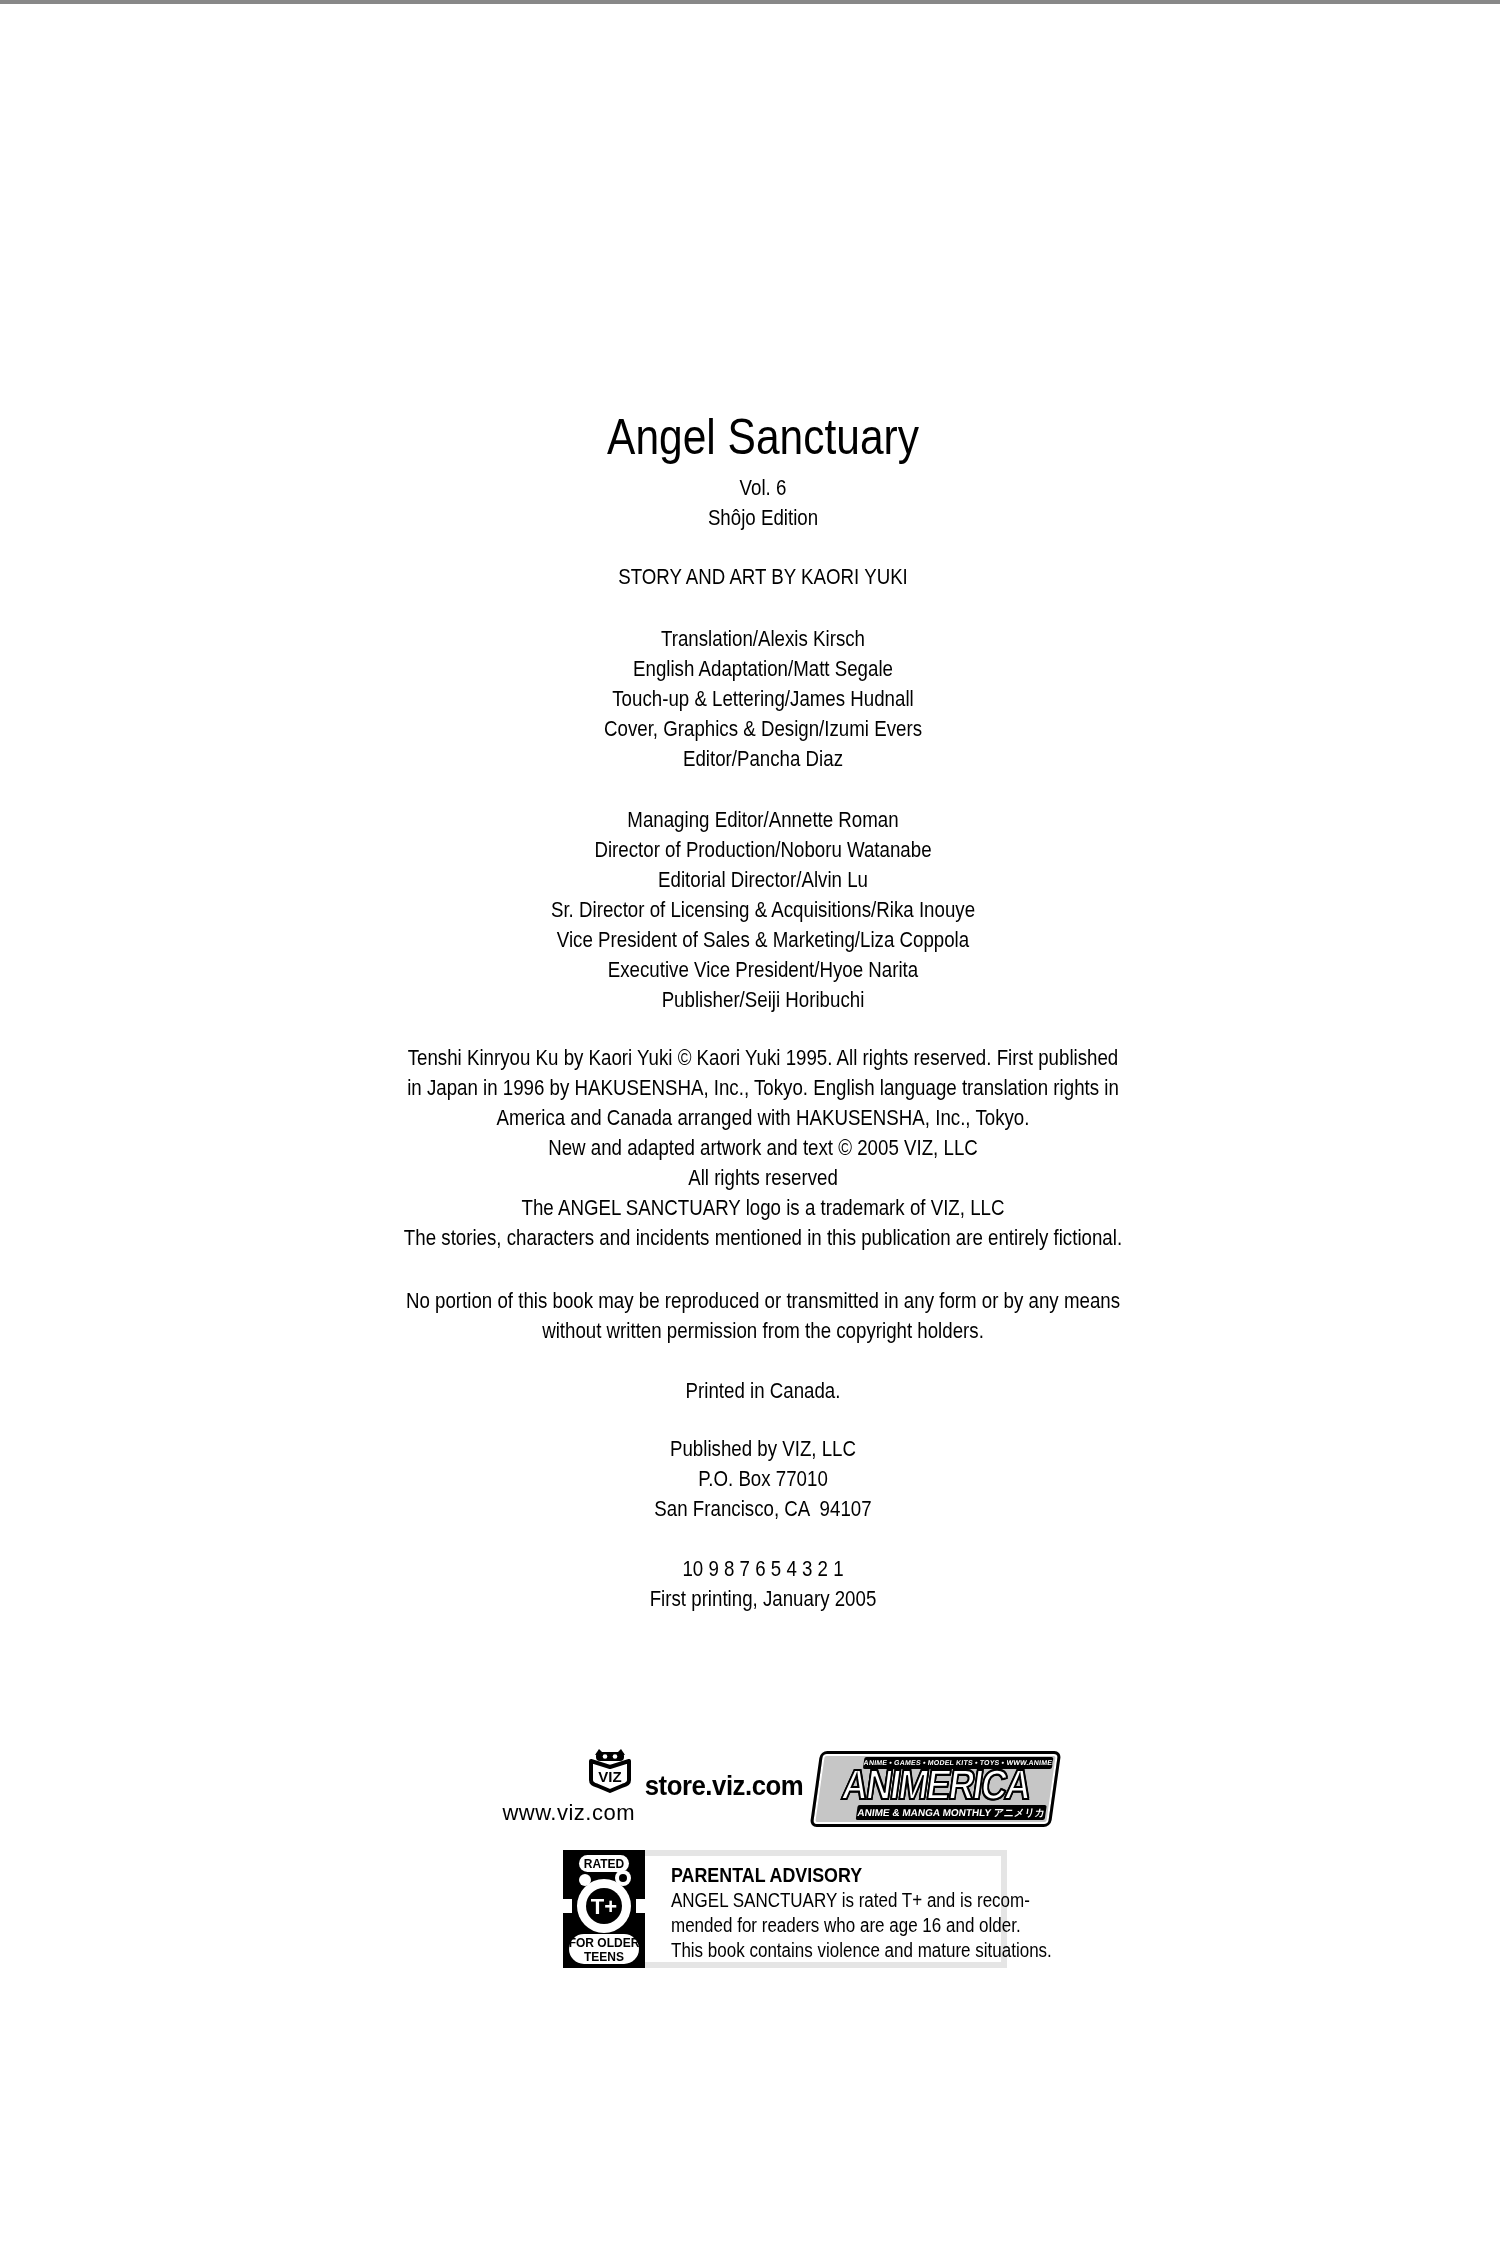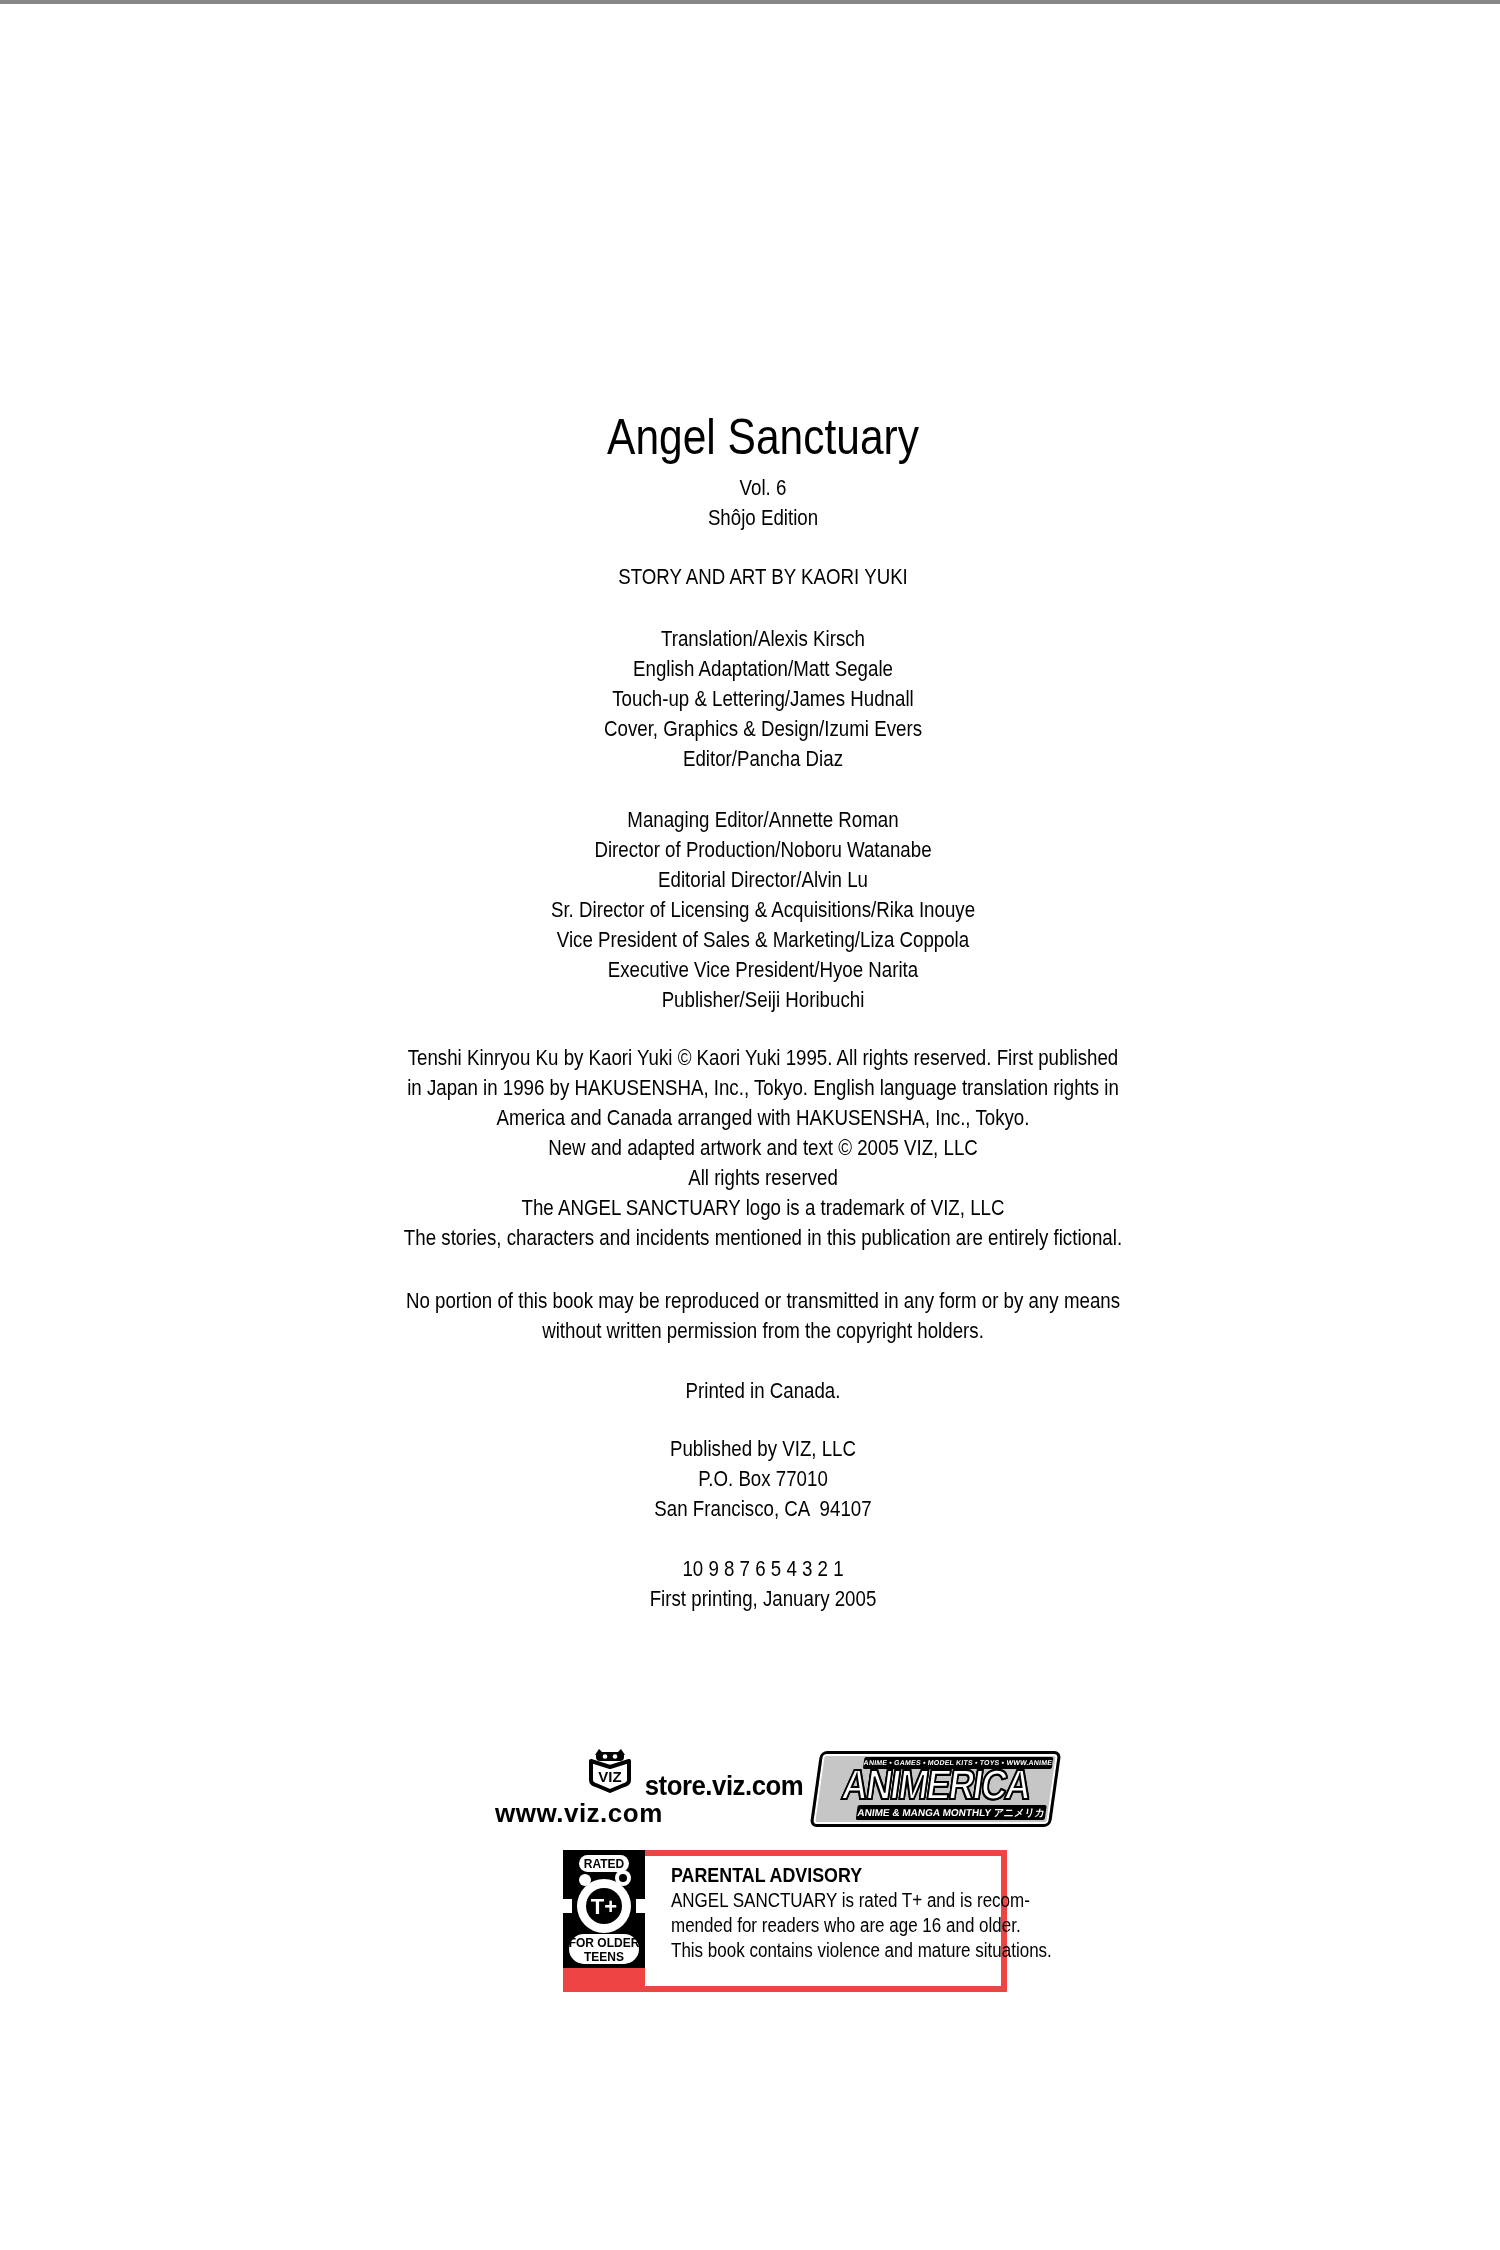--- a/index.html
+++ b/index.html
@@ -11,21 +11,21 @@
   .tblock {
     position:absolute; left:213px; width:1100px; text-align:center;
     font-size:22px; line-height:30px;
     transform:scaleX(0.85); transform-origin:50% 0;
   }
   .tblock .line { white-space:pre; }
   .title-block { font-size:50px; line-height:50px; letter-spacing:0px; }
 
   
   .viz-group { position:absolute; left:495px; top:1742px; width:140px; text-align:right; }
-  .viz-url { font-weight:bold; font-size:26px; line-height:24px; margin-top:1px; letter-spacing:0.5px; white-space:pre; }
+  .viz-url { font-weight:normal; font-size:22px; line-height:24px; margin-top:1px; letter-spacing:0.5px; white-space:pre; }
   .store-url { position:absolute; left:634px; top:1766px; width:180px; text-align:center;
                font-weight:bold; font-size:28px; letter-spacing:-0.5px; white-space:pre;
                transform:scaleX(0.92); transform-origin:50% 0; }
 
   .animerica { position:absolute; left:815px; top:1747px; width:235px; height:70px;
                background:#c6c6c6; border:3px solid #000; border-radius:7px;
                transform:skewX(-8deg); transform-origin:50% 50%;
                box-shadow:inset 0 0 0 2px #fff; overflow:hidden; }
   .ani-top { position:absolute; top:3px; left:42px; right:4px; height:12px; background:#000;
              color:#fff; font-size:7px; line-height:12px; font-weight:bold; text-align:center;
@@ -33,21 +33,21 @@
   .ani-name { position:absolute; top:6px; left:0; right:0; text-align:center;
               font-size:42px; line-height:50px; font-weight:bold; color:#fff;
               -webkit-text-stroke:2px #000;
               text-shadow:1px 1px 0 #000,-1px 1px 0 #000,1px -1px 0 #000,-1px -1px 0 #000;
               letter-spacing:-2px; transform:scaleX(0.85); transform-origin:50% 0; white-space:pre; }
   .ani-bottom { position:absolute; bottom:4px; left:42px; right:4px; height:15px; background:#000;
                 color:#fff; font-size:10px; line-height:15px; font-weight:bold; text-align:center;
                 white-space:nowrap; overflow:hidden; border-radius:2px; }
 
   
-  .advisory { position:absolute; left:563px; top:1846px; width:444px; height:142px; background:#ef4444; }
+  .advisory { position:absolute; left:563px; top:1846px; width:444px; height:118px; background:#e5e5e5; }
   .adv-icon { position:absolute; left:0; top:0; width:82px; height:118px; }
   .adv-text { position:absolute; left:82px; top:6px; right:6px; bottom:6px; background:#fff;
               padding:5px 4px 0 26px; }
   .adv-head { font-weight:bold; font-size:21px; line-height:27px; white-space:pre;
               transform:scaleX(0.85); transform-origin:0 50%; }
   .adv-line { font-size:20px; line-height:25px; white-space:pre;
               transform:scaleX(0.85); transform-origin:0 50%; }
 </style>
 </head>
 <body>

